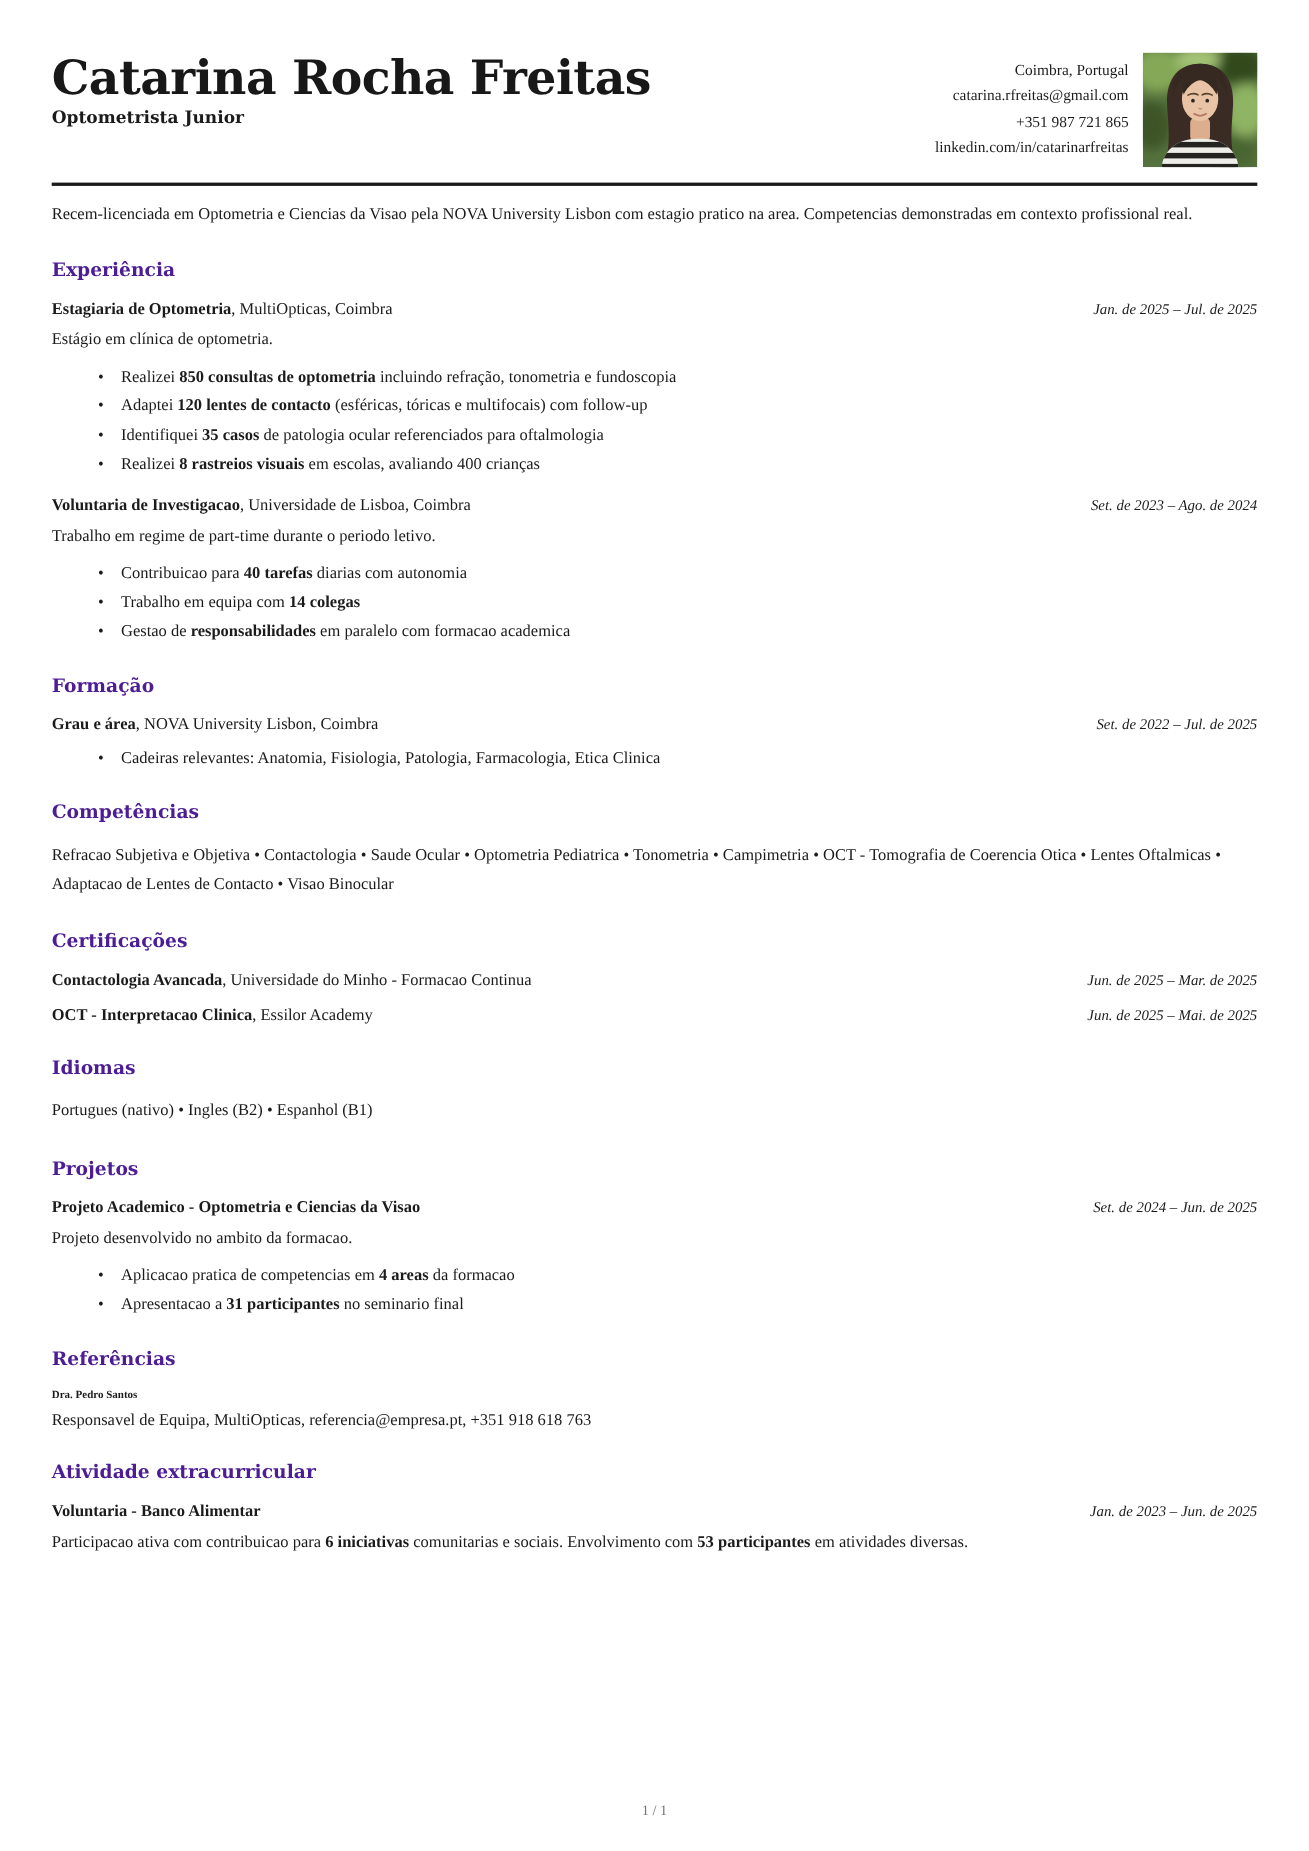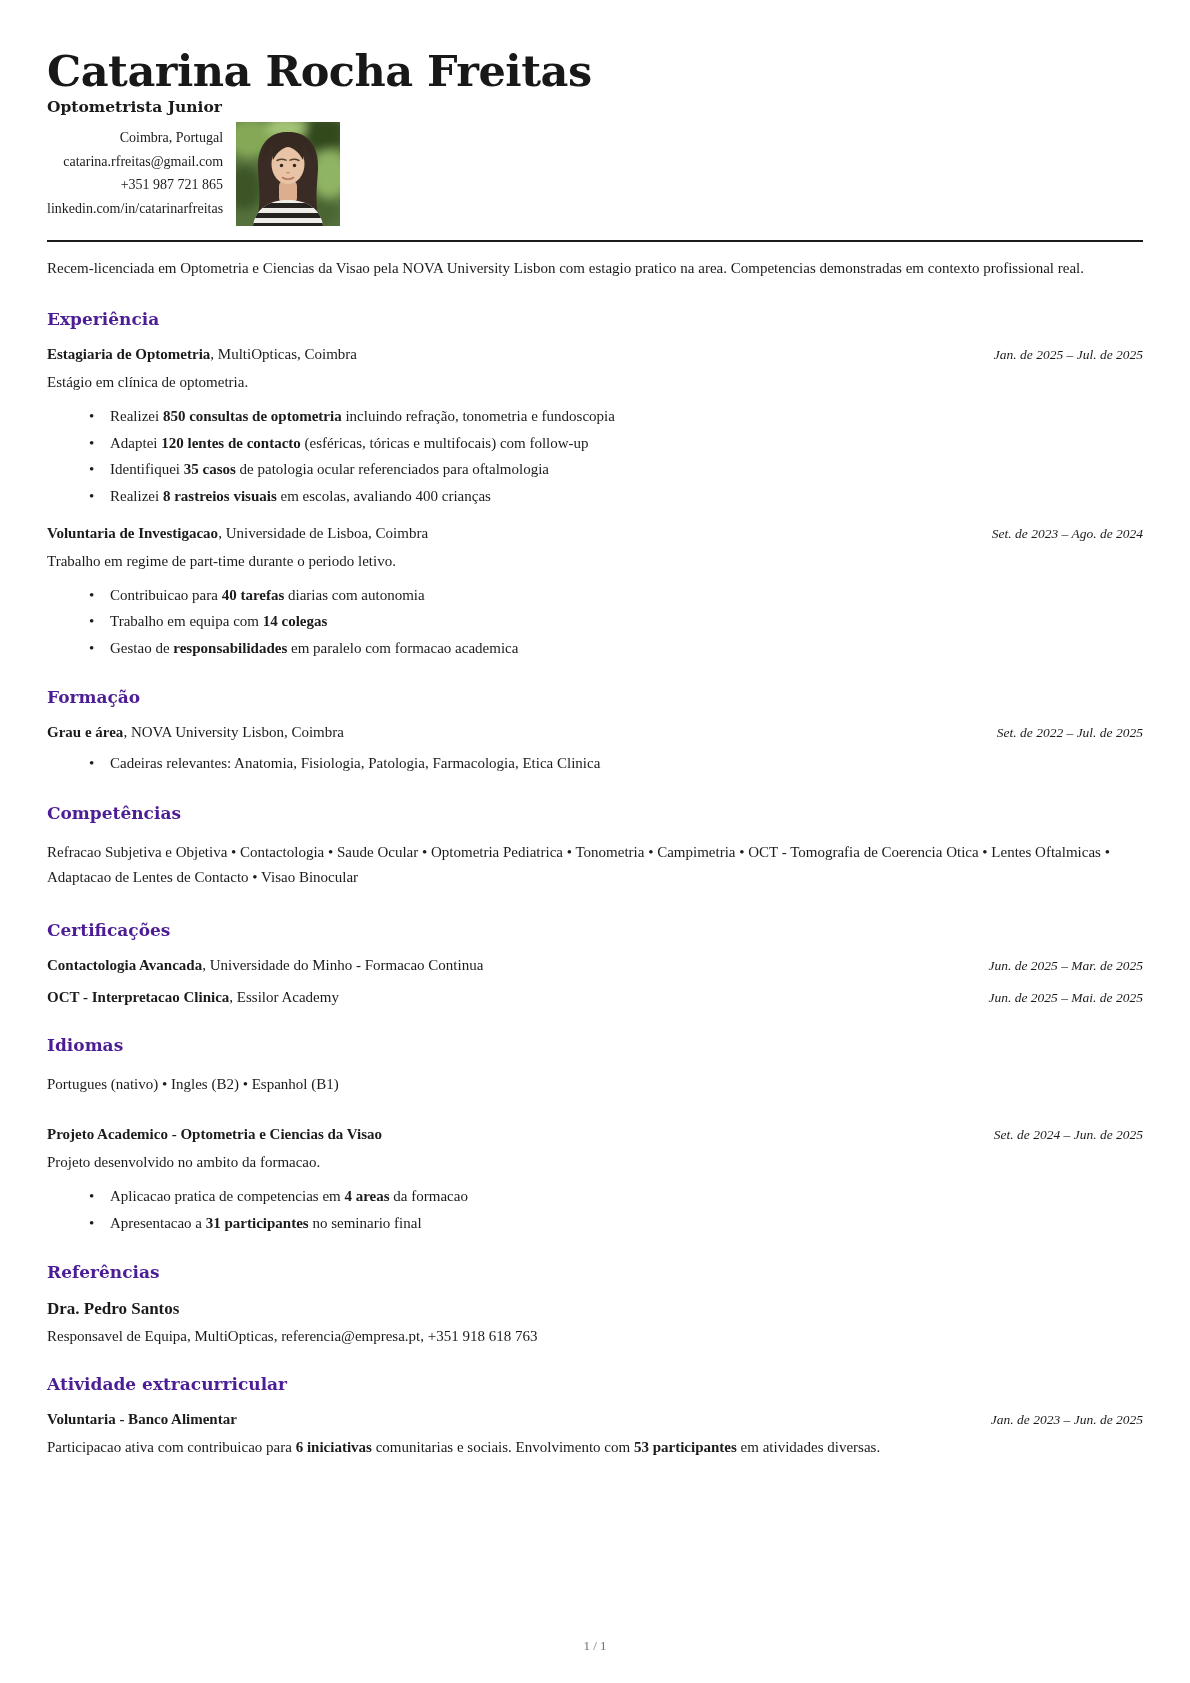--- a/index.html
+++ b/index.html
@@ -12,21 +12,21 @@
   .page {
     position: relative;
     width: 1190px;
     height: 1683px;
     box-sizing: border-box;
     padding: 42px 47px 0 47px;
     background: #ffffff;
     overflow: hidden;
   }
   
-  .header { display: flex; justify-content: space-between; align-items: flex-start; flex-direction: column; }
+  .header { display: flex; justify-content: space-between; align-items: flex-start; }
   .header-left { flex: 1 1 auto; }
   h1.name {
     font-family: "DejaVu Serif", serif;
     font-size: 43px;
     line-height: 1.18;
     font-weight: 700;
     letter-spacing: -0.5px;
     margin: 4px 0 0 0;
     color: #181818;
   }
@@ -80,21 +80,21 @@
   }
   ul.bullets li::before {
     content: "\2022";
     position: absolute;
     left: -21px;
     top: 0;
   }
   .inline-list { margin: 17px 0 0 0; font-size: 15px; line-height: 1.7; }
   .cert-row { margin-top: 15px; }
   .section .cert-row:first-of-type { margin-top: 17px; }
-  .ref-name { margin-top: 17px; font-size: 17px; font-weight: 700; }
+  .ref-name { margin-top: 17px; font-size: 10px; font-weight: 700; }
   .ref-details { margin-top: 9px; font-size: 15px; }
   .b { font-weight: 700; }
   .footer {
     position: absolute;
     left: 0; right: 0;
     bottom: 29px;
     text-align: center;
     font-size: 13px;
     color: #737373;
   }
@@ -225,20 +225,21 @@
       <div class="dates">Jun. de 2025 – Mai. de 2025</div>
     </div>
   </div>
 
   <div class="section">
     <h2 class="section-heading">Idiomas</h2>
     <p class="inline-list">Portugues (nativo) • Ingles (B2) • Espanhol (B1)</p>
   </div>
 
   <div class="section">
+    <h2 class="section-heading">Projetos</h2>
     <div class="entry">
       <div class="entry-head">
         <div class="title-line"><span class="b">Projeto Academico - Optometria e Ciencias da Visao</span><span></span></div>
         <div class="dates">Set. de 2024 – Jun. de 2025</div>
       </div>
       <p class="entry-desc">Projeto desenvolvido no ambito da formacao.</p>
       <ul class="bullets">
         <li><span>Aplicacao pratica de competencias em </span><span class="b">4 areas</span><span> da formacao</span></li>
         <li><span>Apresentacao a </span><span class="b">31 participantes</span><span> no seminario final</span></li>
       </ul>

